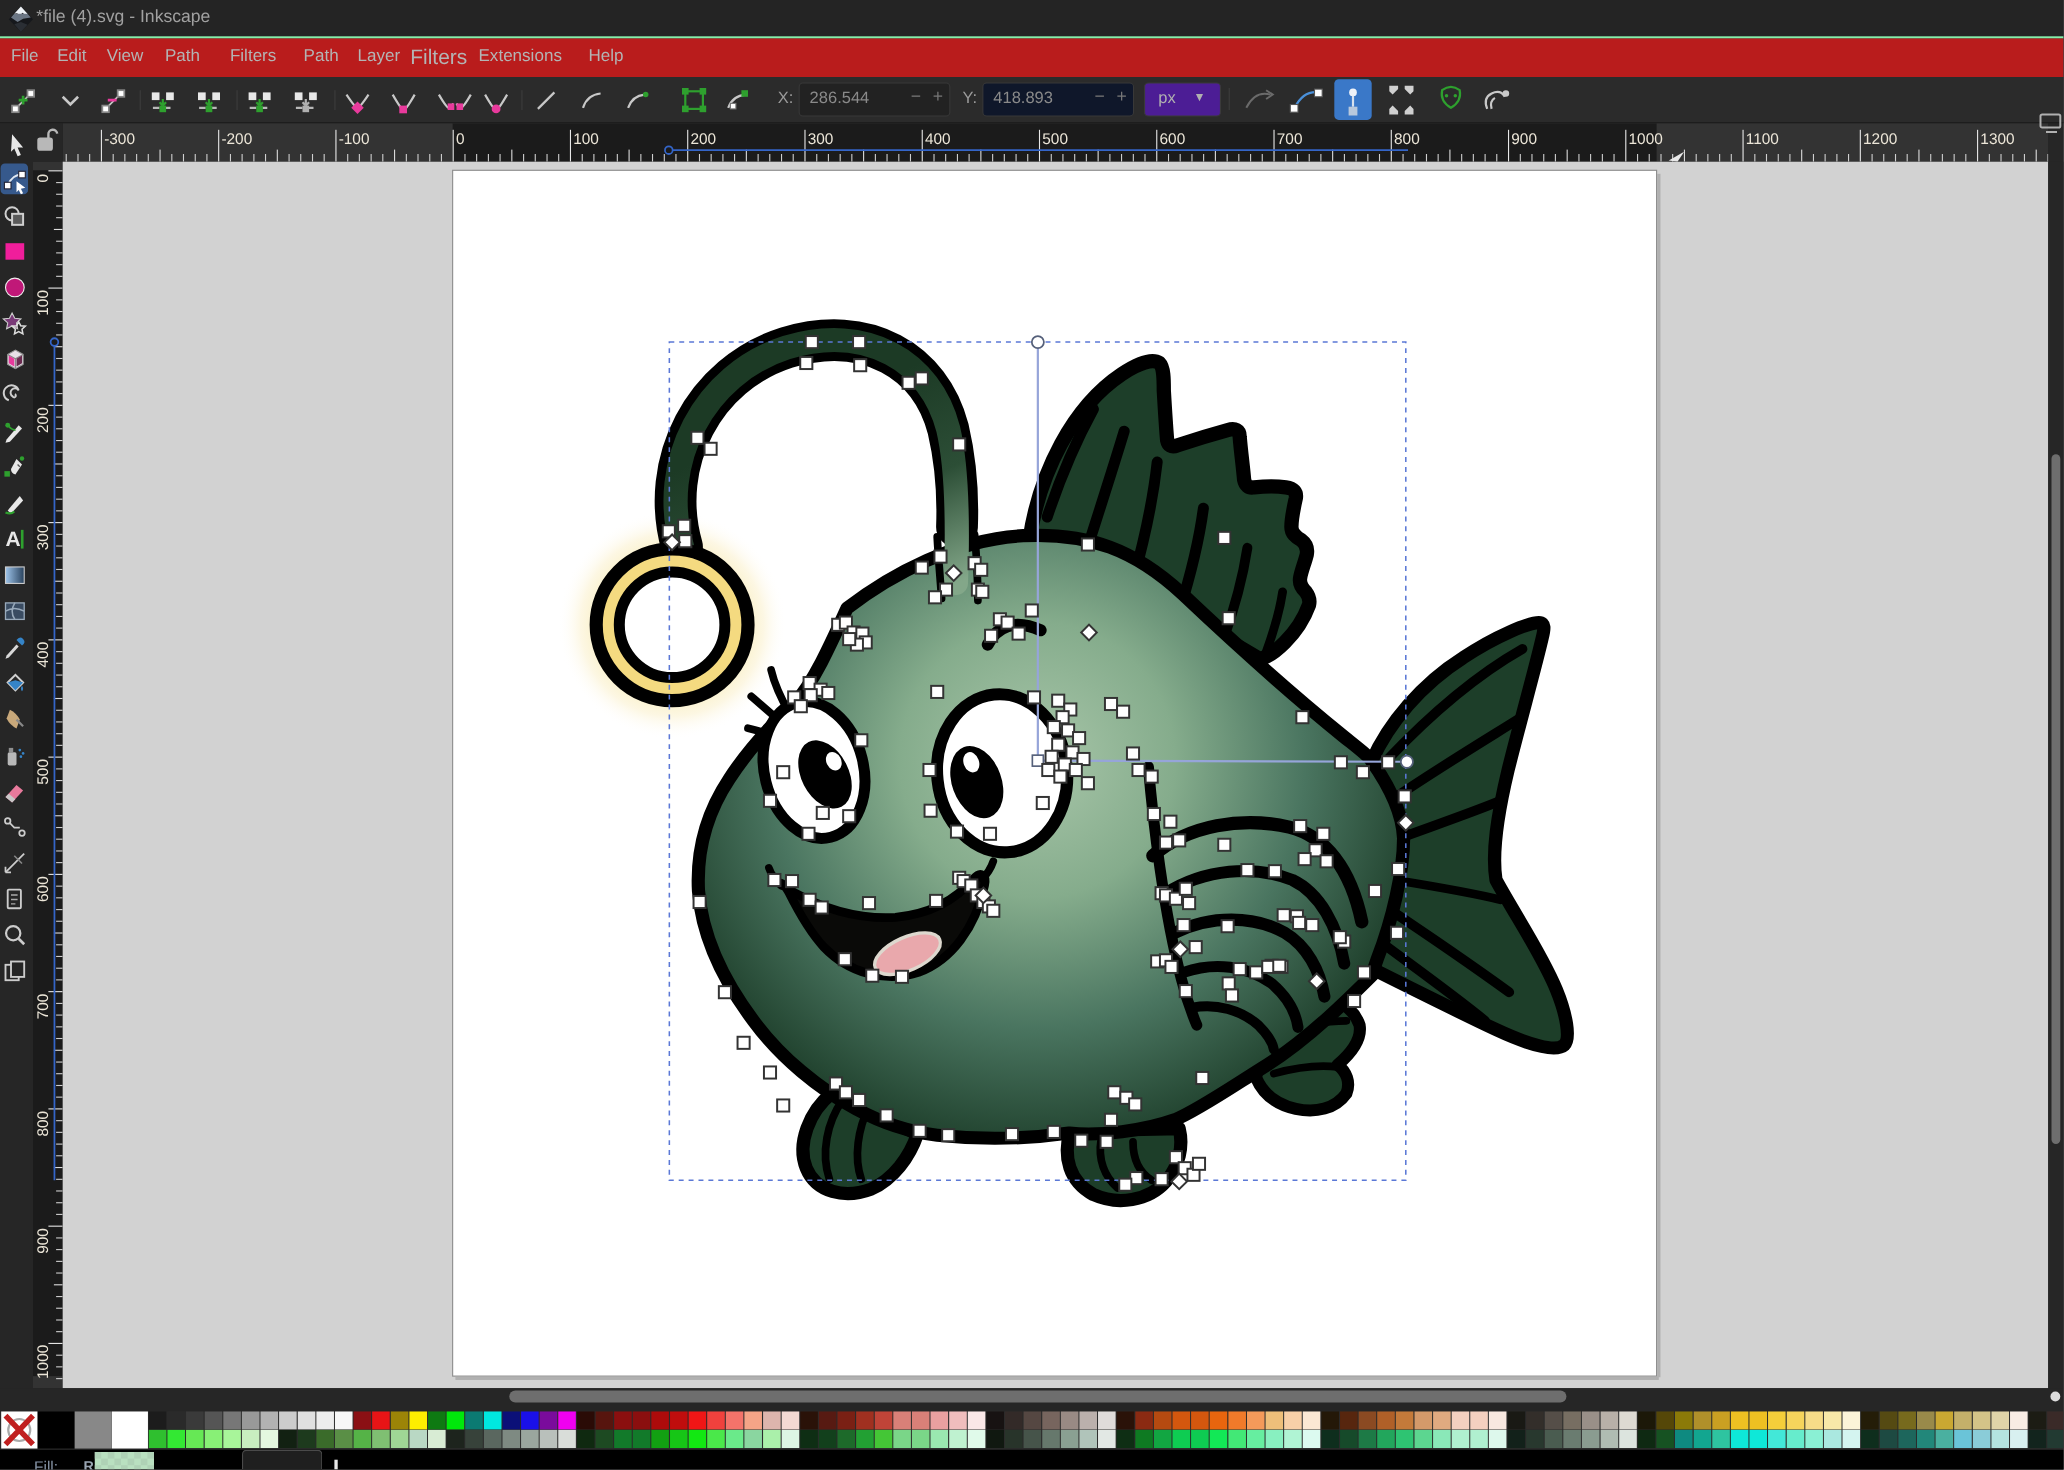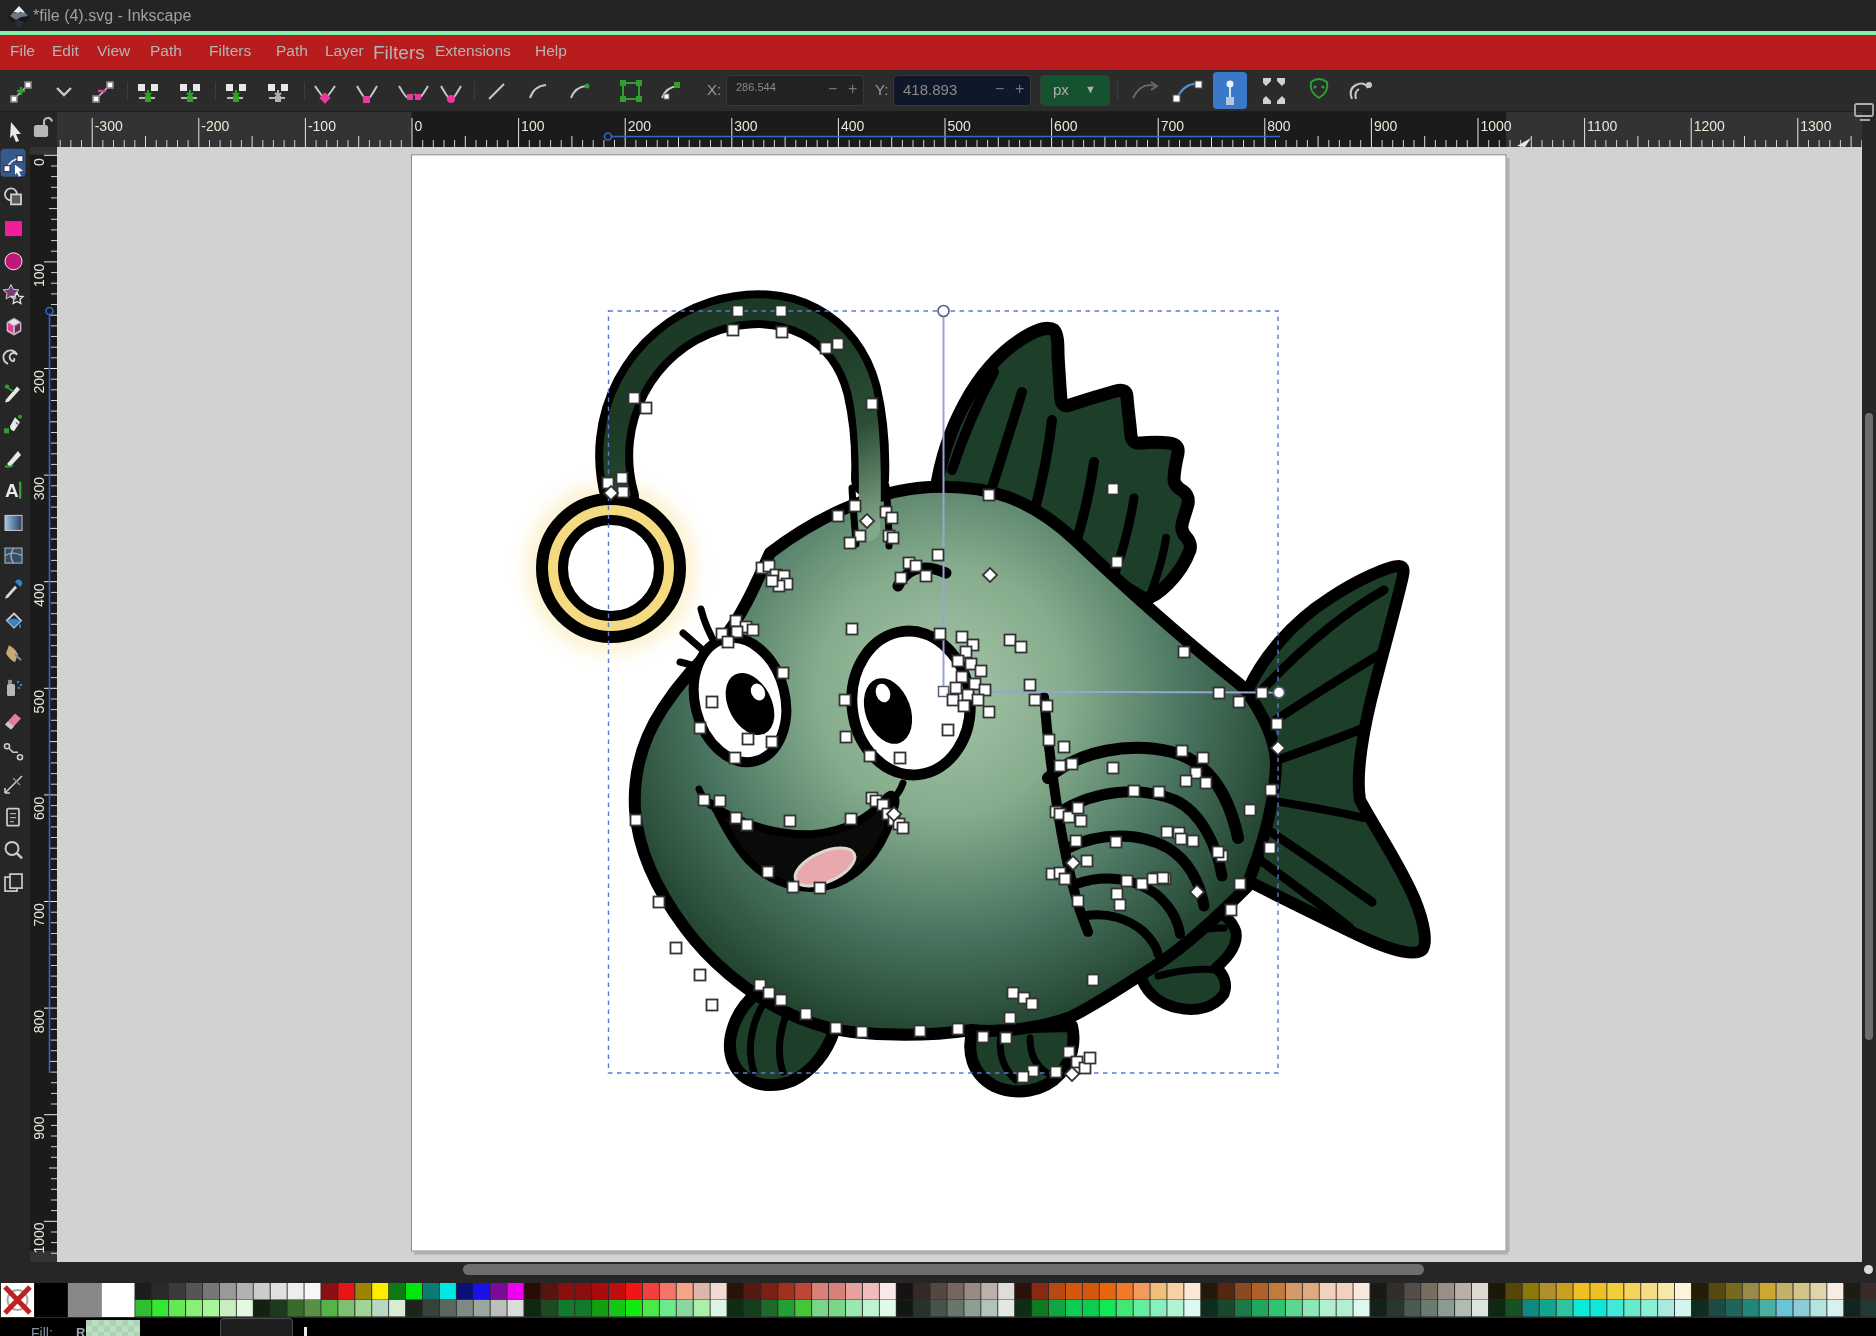--- a/index.html
+++ b/index.html
@@ -1,18 +1,18 @@
 <!DOCTYPE html>
 <html><head><meta charset="utf-8"><style>
 *{margin:0;padding:0;box-sizing:border-box}
 html,body{width:1876px;height:1336px;overflow:hidden;background:#262626}
 body{font-family:"Liberation Sans",sans-serif;position:relative}
 .abs{position:absolute}
 </style></head><body>
-<div class="abs" style="left:0;top:0;width:1876px;height:35px;background:#242424;border-bottom:4px solid #86efac">
+<div class="abs" style="left:0;top:0;width:1876px;height:35px;background:#242424;border-bottom:2px solid #86efac">
 <svg class="abs" style="left:7px;top:5px" width="24" height="25" viewBox="0 0 24 25">
 <path d="M12 1 L23 12.5 L12 24 L1 12.5 Z" fill="#16181c"></path>
 <path d="M12 1 L18 7.5 L15.5 8.5 L13.5 6.5 L11 9 L8.5 7 L6 7.5 Z" fill="#eef2f6"></path>
 <path d="M6 7.5 L18 7.5 L21 11 L14 12 L9 15 L3 11 Z" fill="#6b7684"></path>
 <path d="M12 24 L6 17 L12 15 L18 17.5 Z" fill="#2a2e34"></path>
 </svg>
 <div class="abs" style="left:33px;top:7px;font-size:16px;color:#a0a0a0">*file (4).svg - Inkscape</div>
 </div>
 <div class="abs" style="left:0;top:35px;width:1876px;height:35px;background:#b91c1c">
 <span class="abs" style="left:10px;top:7px;font-size:15.5px;color:#b4b4b4">File</span>
@@ -90,31 +90,31 @@
       <rect x="620" y="10" width="6" height="6" fill="#2ea02e"></rect>
       <rect x="636" y="10" width="6" height="6" fill="#2ea02e"></rect>
       <rect x="620" y="26" width="6" height="6" fill="#2ea02e"></rect>
       <rect x="636" y="26" width="6" height="6" fill="#2ea02e"></rect>
 <path d="M662 28 Q666 17 678 16" stroke="#c8c8c8" stroke-width="2" fill="none"></path>
       <rect x="674" y="12" width="6" height="6" fill="#2ea02e"></rect>
       <rect x="664" y="24" width="5" height="5" fill="#fff" stroke="#777"></rect>
 </svg>
 <span class="abs" style="left:707px;top:11px;font-size:15px;color:#9a9a9a">X:</span>
 <div class="abs" style="left:726px;top:5px;width:138px;height:31px;background:#222222;border:1px solid #383838;border-radius:4px">
-      <span class="abs" style="left:9px;top:5px;font-size:11px;color:#8a8a8a">286.544</span>
+      <span class="abs" style="left:9px;top:5px;font-size:15px;color:#8a8a8a">286.544</span>
       <span class="abs" style="left:101px;top:4px;font-size:16px;color:#777">−</span>
       <span class="abs" style="left:121px;top:4px;font-size:16px;color:#777">+</span>
     </div>
 <span class="abs" style="left:875px;top:11px;font-size:15px;color:#9a9a9a">Y:</span>
 <div class="abs" style="left:893px;top:5px;width:138px;height:31px;background:#0f172a;border:1px solid #383838;border-radius:4px">
       <span class="abs" style="left:9px;top:5px;font-size:15px;color:#8a8a8a">418.893</span>
       <span class="abs" style="left:101px;top:4px;font-size:16px;color:#777">−</span>
       <span class="abs" style="left:121px;top:4px;font-size:16px;color:#777">+</span>
     </div>
-<div class="abs" style="left:1040px;top:5px;width:70px;height:31px;background:#14532d;border:1px solid #3a3a3a;border-radius:4px">
+<div class="abs" style="left:1040px;top:5px;width:70px;height:31px;background:#4c1d95;border:1px solid #3a3a3a;border-radius:4px">
       <span class="abs" style="left:12px;top:5px;font-size:15px;color:#b0b0b0">px</span>
       <span class="abs" style="left:44px;top:7px;font-size:11px;color:#b0b0b0">▼</span>
     </div>
 <div class="abs" style="left:1117px;top:10px;width:1px;height:20px;background:#3c3c3c"></div>
 <svg class="abs" style="left:1125px;top:0" width="260" height="42" viewBox="0 0 260 42">
 <g stroke="#6a6a6a" stroke-width="1.8" fill="none">
         <path d="M8 28 Q16 12 30 16"></path>
         <path d="M26 12 l6 4 -6 4"></path>
       </g>
 <path d="M52 28 Q60 12 74 14" stroke="#4a90d9" stroke-width="2.2" fill="none"></path>

